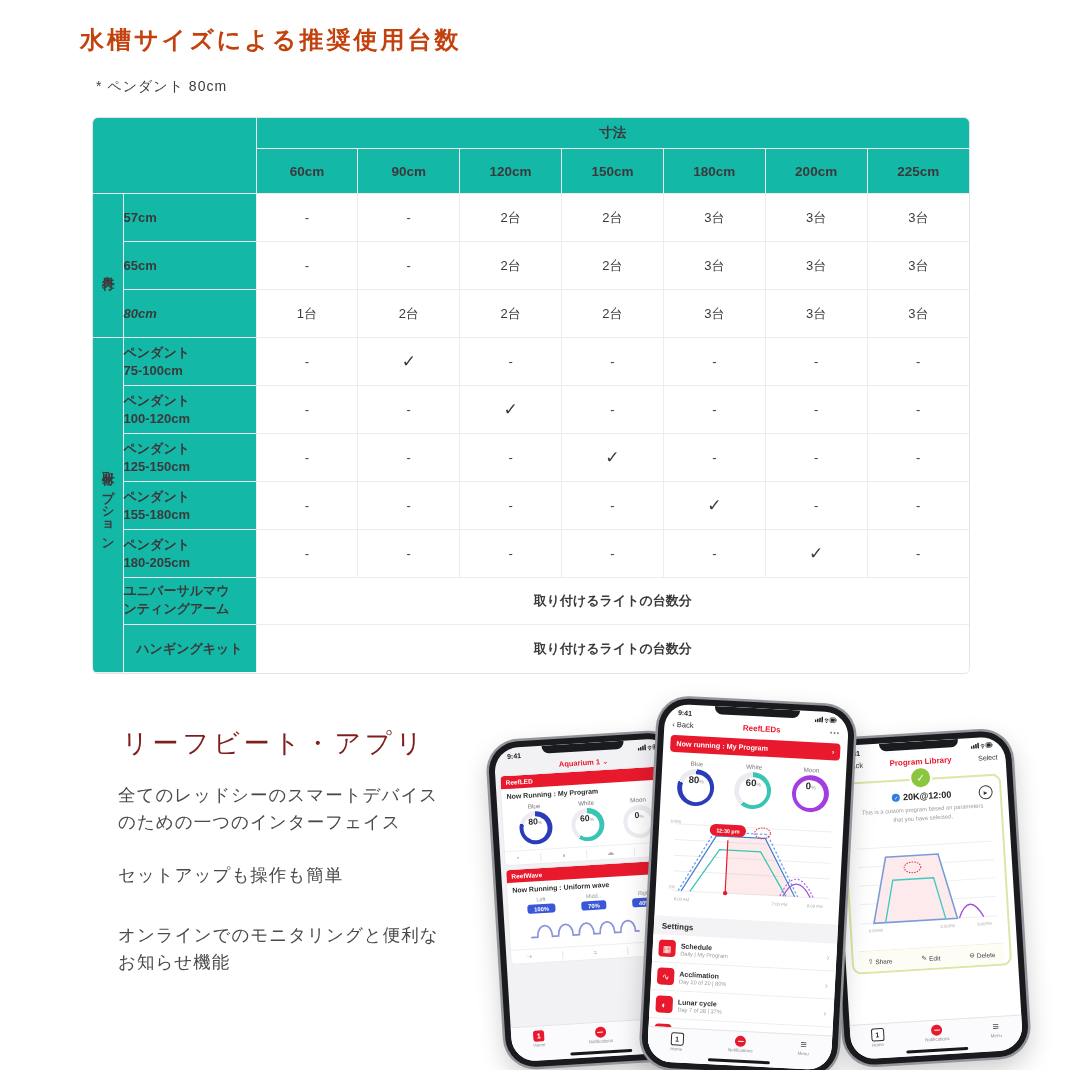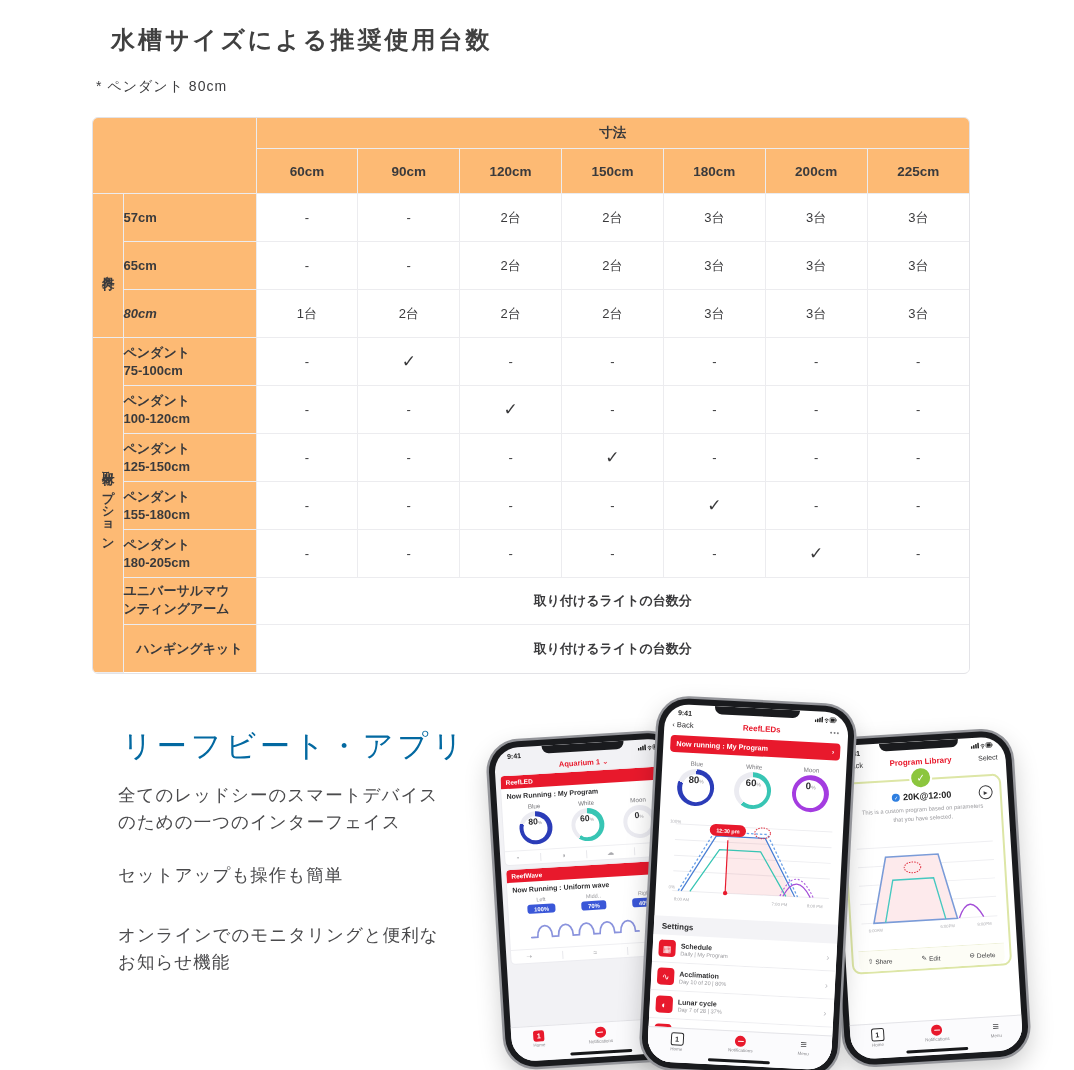--- a/index.html
+++ b/index.html
@@ -1,40 +1,40 @@
 <!DOCTYPE html>
 <html><head>
 <meta charset="utf-8">
 <style>
   html,body{margin:0;padding:0;}
   body{width:1074px;height:1070px;background:#fff;position:relative;overflow:hidden;
        font-family:"Liberation Sans","DejaVu Sans",sans-serif;color:#3a3a3c;}
 
   
-  .page-title{position:absolute;left:111px;top:24px;font-size:24px;font-weight:bold;letter-spacing:3px;color:#404040;}
+  .page-title{position:absolute;left:80px;top:24px;font-size:24px;font-weight:bold;letter-spacing:3px;color:#c2410c;}
   .page-note{position:absolute;left:96px;top:78px;font-size:14px;color:#3c3c3e;letter-spacing:1px;}
 
   
   .table-wrap{position:absolute;left:92px;top:117px;width:876px;border:1px solid #e3e3e7;border-radius:6px;overflow:hidden;background:#fff;}
   table.spec{border-collapse:collapse;table-layout:fixed;width:876px;font-size:13px;color:#3a3a3c;}
   table.spec td,table.spec th{border-right:1px solid #ececef;border-bottom:1px solid #ececef;padding:0;}
   table.spec td:last-child,table.spec th:last-child{border-right:none;}
   table.spec tr:last-child td{border-bottom:none;text-align:center;}
-  .corner, .dimhead, .colhead, .vlabel, .rowlabel{background:#fdba74;}
+  .corner, .dimhead, .colhead, .vlabel, .rowlabel{background:#14b8a6;}
   .dimhead{height:30px;text-align:center;font-weight:bold;font-size:13.5px;}
   .colhead{height:44px;text-align:center;font-weight:bold;font-size:13.5px;}
   .rowlabel{font-weight:bold;text-align:left;padding:4px 6px 4px 14px;white-space:pre-line;line-height:1.35;font-size:13px;}
   .vlabel{text-align:center;vertical-align:middle;}
   .vlabel span{writing-mode:vertical-rl;display:inline-block;font-weight:bold;font-size:12.5px;letter-spacing:2px;}
   .cell{text-align:center;background:#fff;font-size:13px;height:47px;}
   .cell.check{font-size:17px;font-weight:bold;}
   .spancell{text-align:center;background:#fff;font-size:13px;font-weight:bold;}
 
   
-  .app-title{position:absolute;left:122px;top:726px;font-size:30px;letter-spacing:4px;color:#0369a1;}
+  .app-title{position:absolute;left:122px;top:726px;font-size:26px;letter-spacing:4px;color:#7f1d1d;}
   .app-p{position:absolute;left:118px;width:336px;font-size:17.5px;line-height:1.55;color:#4a4a4c;letter-spacing:1px;}
   .app-p1{top:782px;}  .app-p2{top:862px;}  .app-p3{top:922px;}
 
   
   .phone{position:absolute;border-radius:30px;background:#1a1b1e;padding:6px;
          box-shadow:0 0 0 2.5px #94959a,0 10px 26px rgba(0,0,0,.22);}
   .phone .screen{background:#fff;border-radius:24px;overflow:hidden;position:relative;width:100%;height:100%;}
   .phone .notch{position:absolute;top:0;left:50%;transform:translateX(-50%);width:46%;height:8px;background:#1a1b1e;border-radius:0 0 7px 7px;z-index:6;}
   .phone.left{left:497px;top:737px;width:178px;height:314px;transform:rotate(-3.5deg);z-index:1;}
   .phone.center{left:650px;top:702px;width:184px;height:358px;transform:rotate(3deg);z-index:3;}

